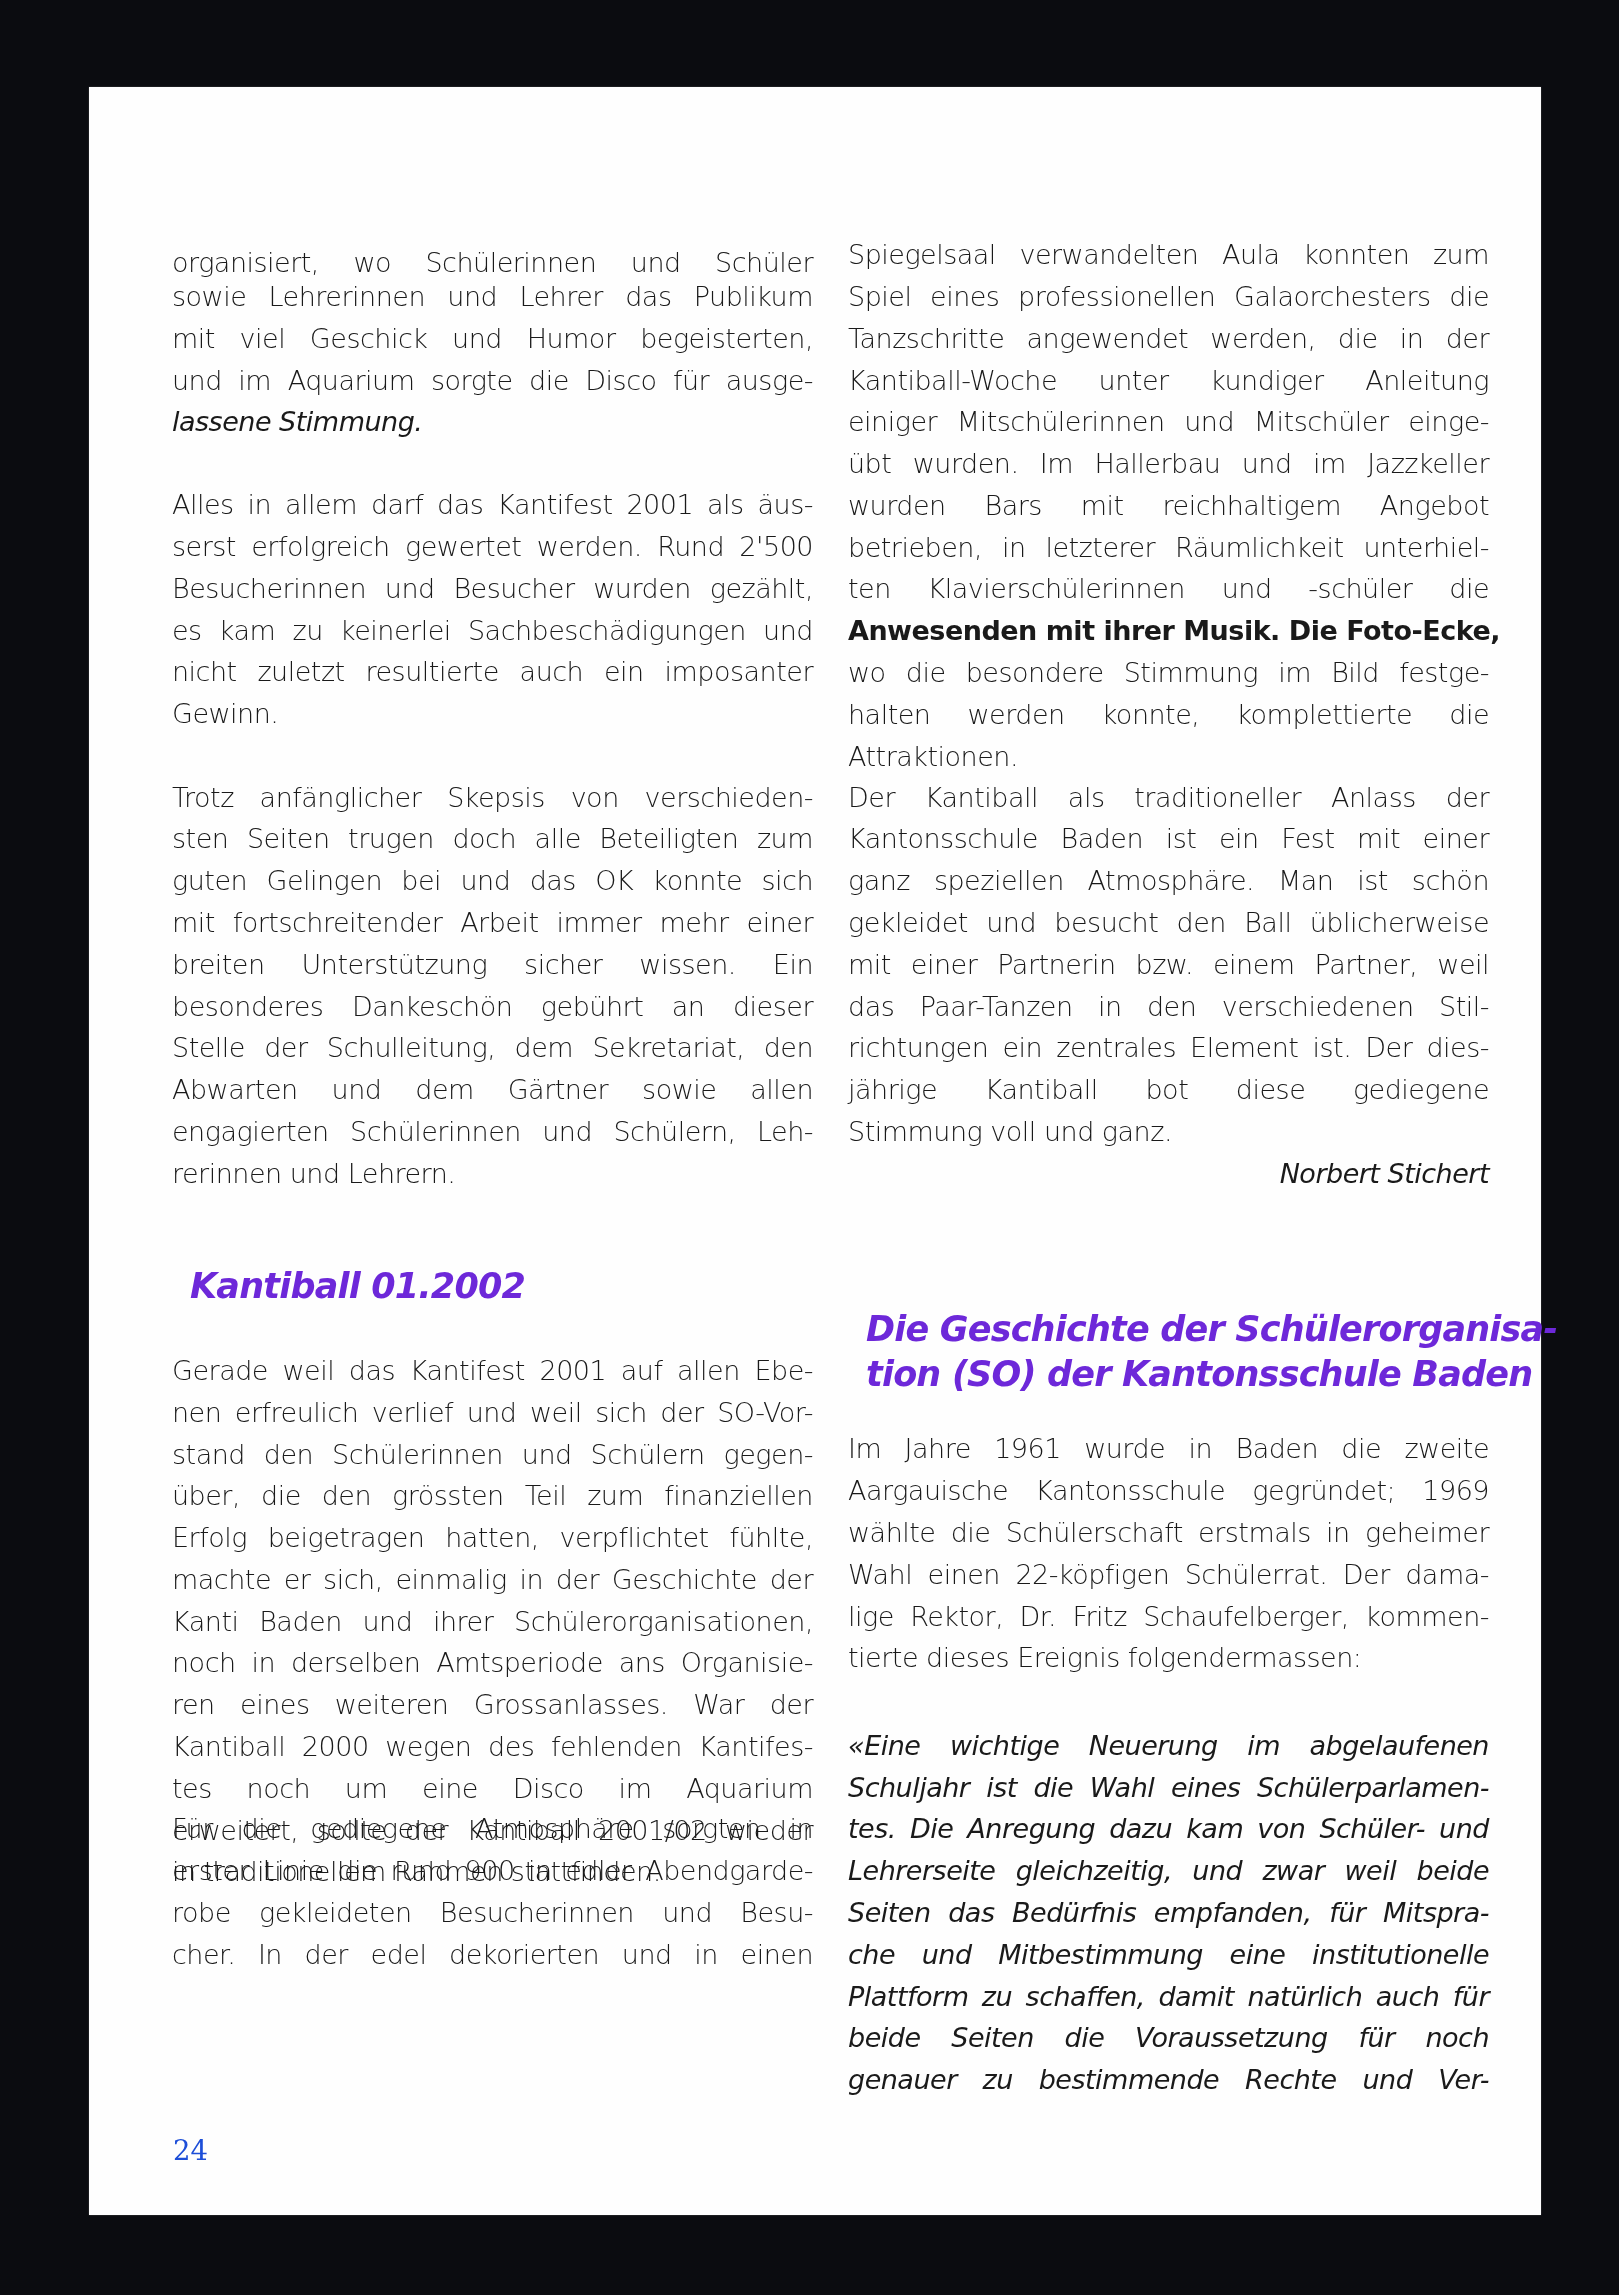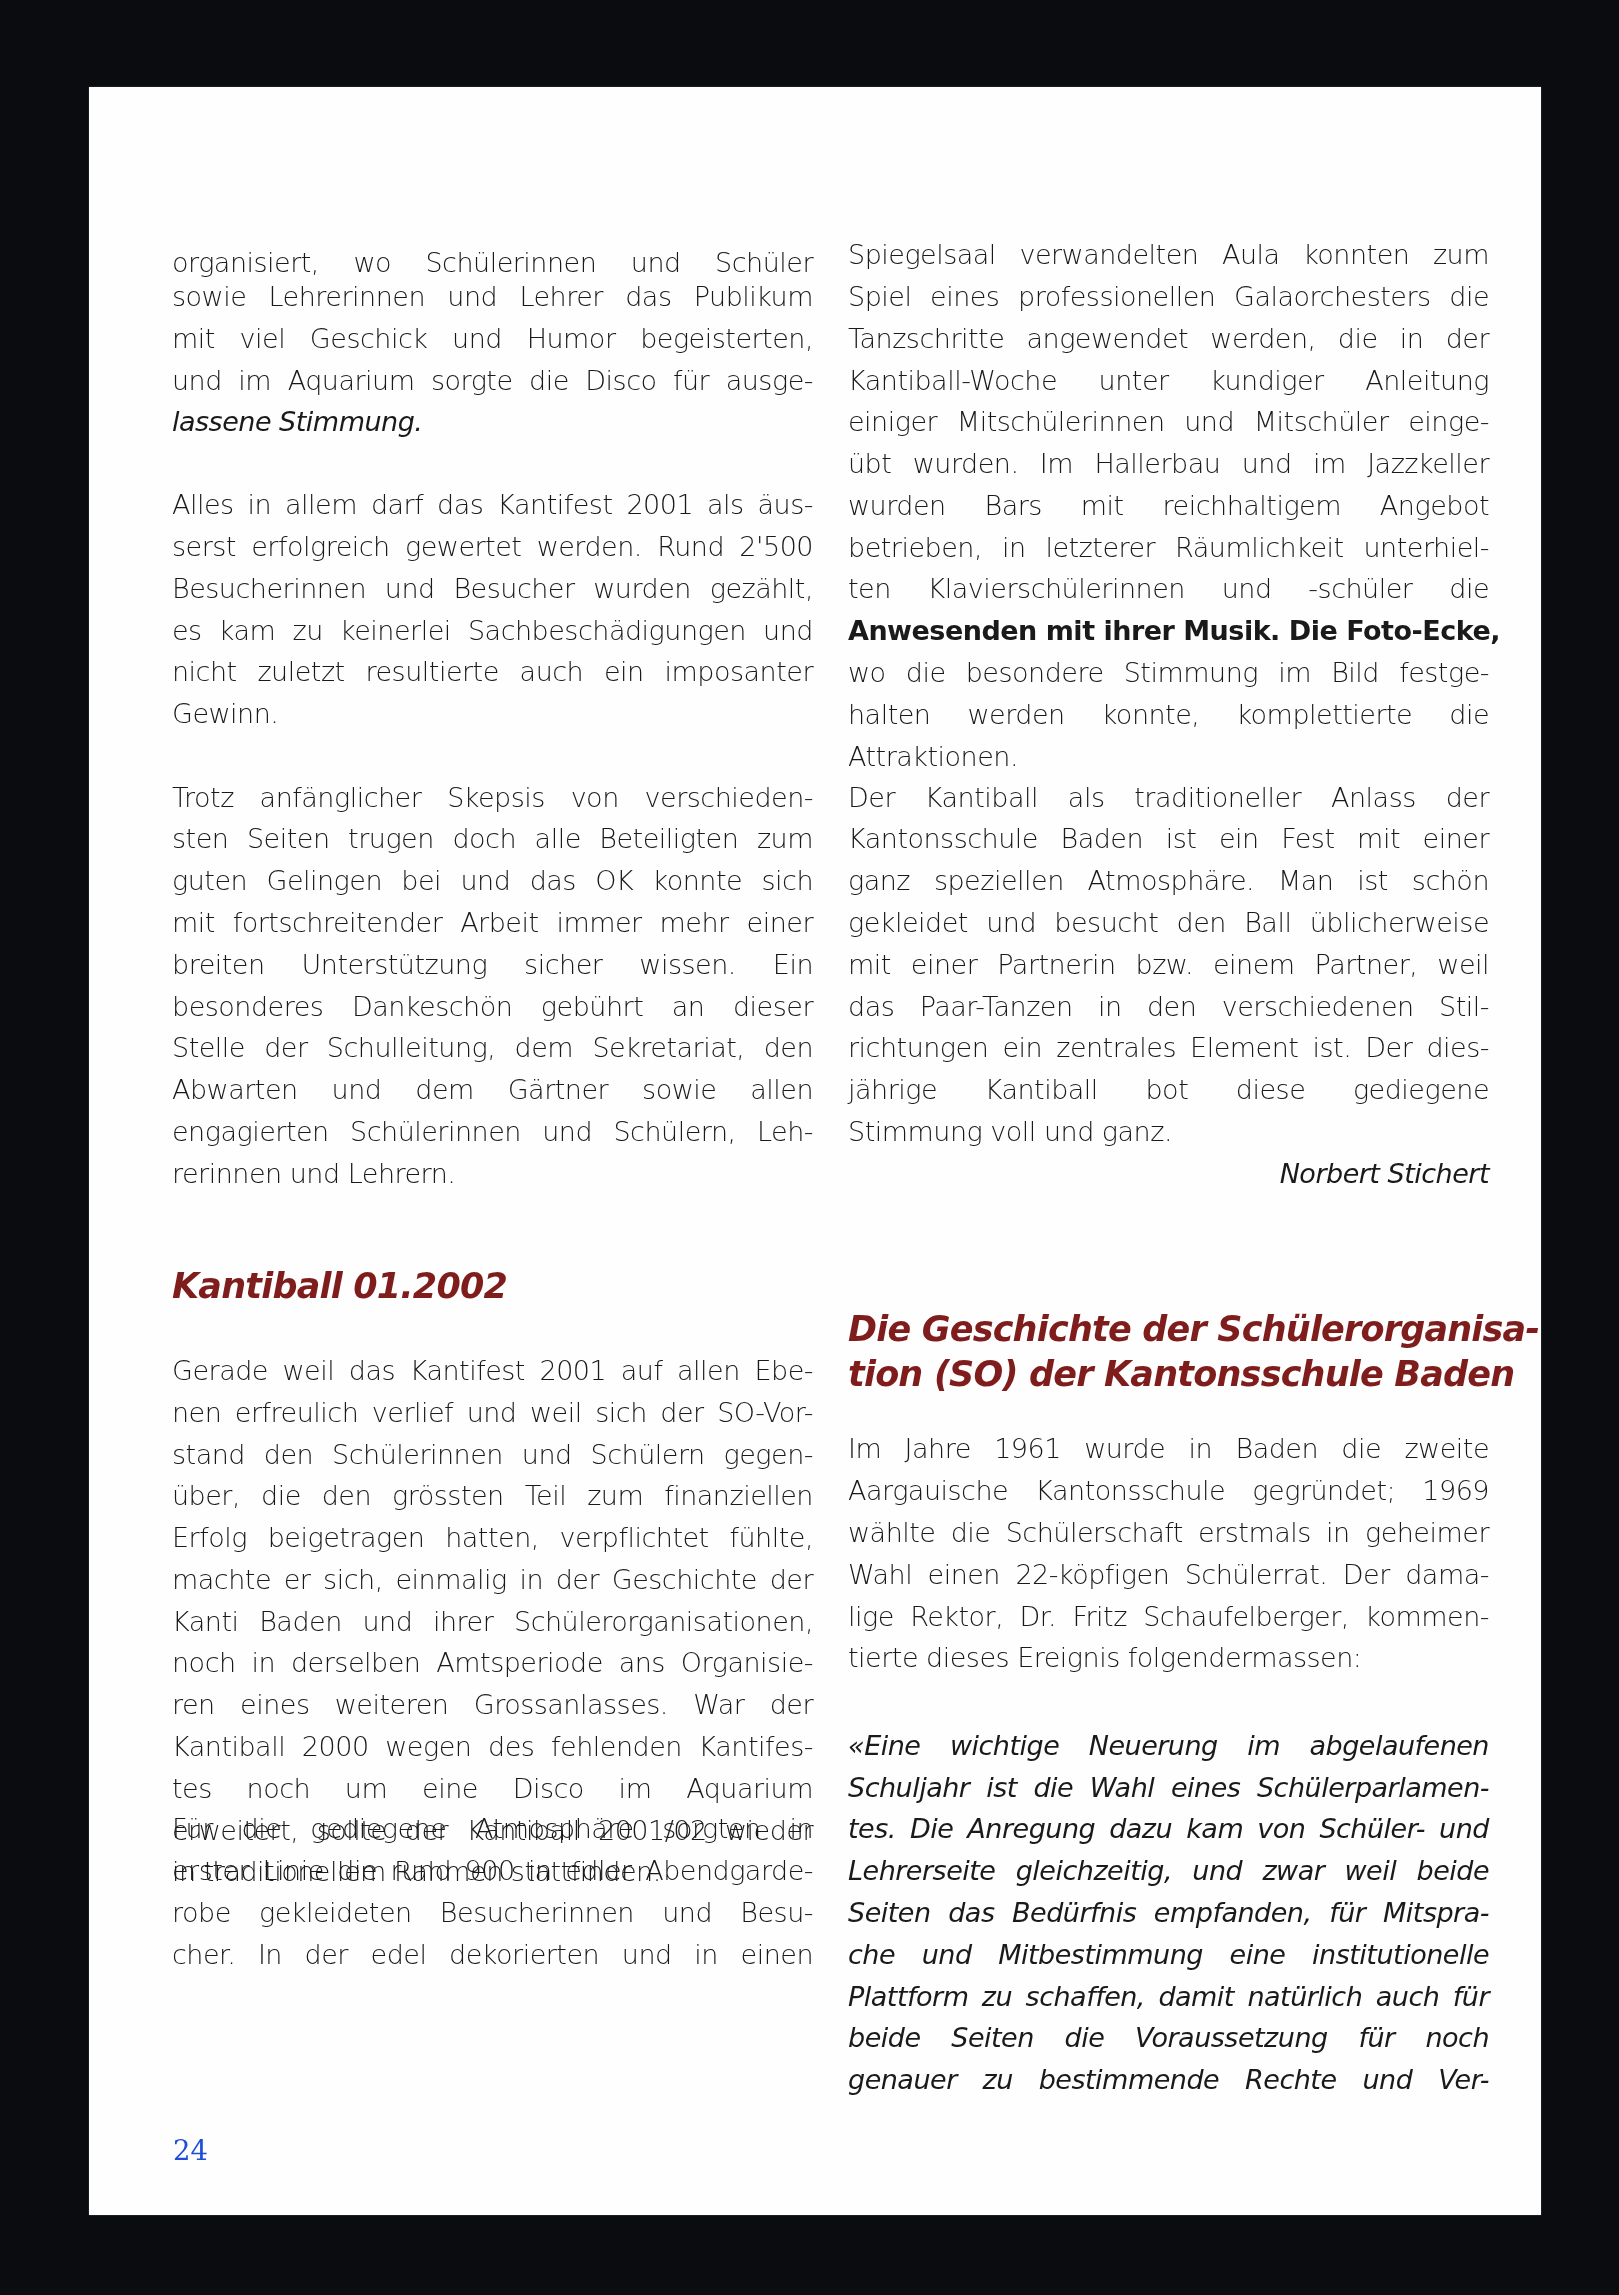--- a/index.html
+++ b/index.html
@@ -33,26 +33,26 @@
     letter-spacing: -0.5px;
     white-space: nowrap;
     text-align: justify;
     text-align-last: justify;
     font-weight: 300;
   }
   .line.last { text-align: left; text-align-last: left; }
   .line.italic { font-style: italic; }
   .line.sig { text-align: right; text-align-last: right; font-style: italic; }
   .heading {
-    position: absolute; left: 0; width: 100%;
+    position: absolute; left: 18px; width: 100%;
     font-size: 35px; line-height: 47px;
     font-weight: bold; font-style: italic;
     letter-spacing: -0.8px;
     white-space: nowrap;
-    color: #7f1d1d;
+    color: #6d28d9;
   }
   .page-number {
     position: absolute;
     left: 84px; top: 2047px;
     font-family: "DejaVu Serif", "Liberation Serif", serif;
     font-size: 27.5px;
     color: #1d4ed8;
   }
 </style>
 </head>

